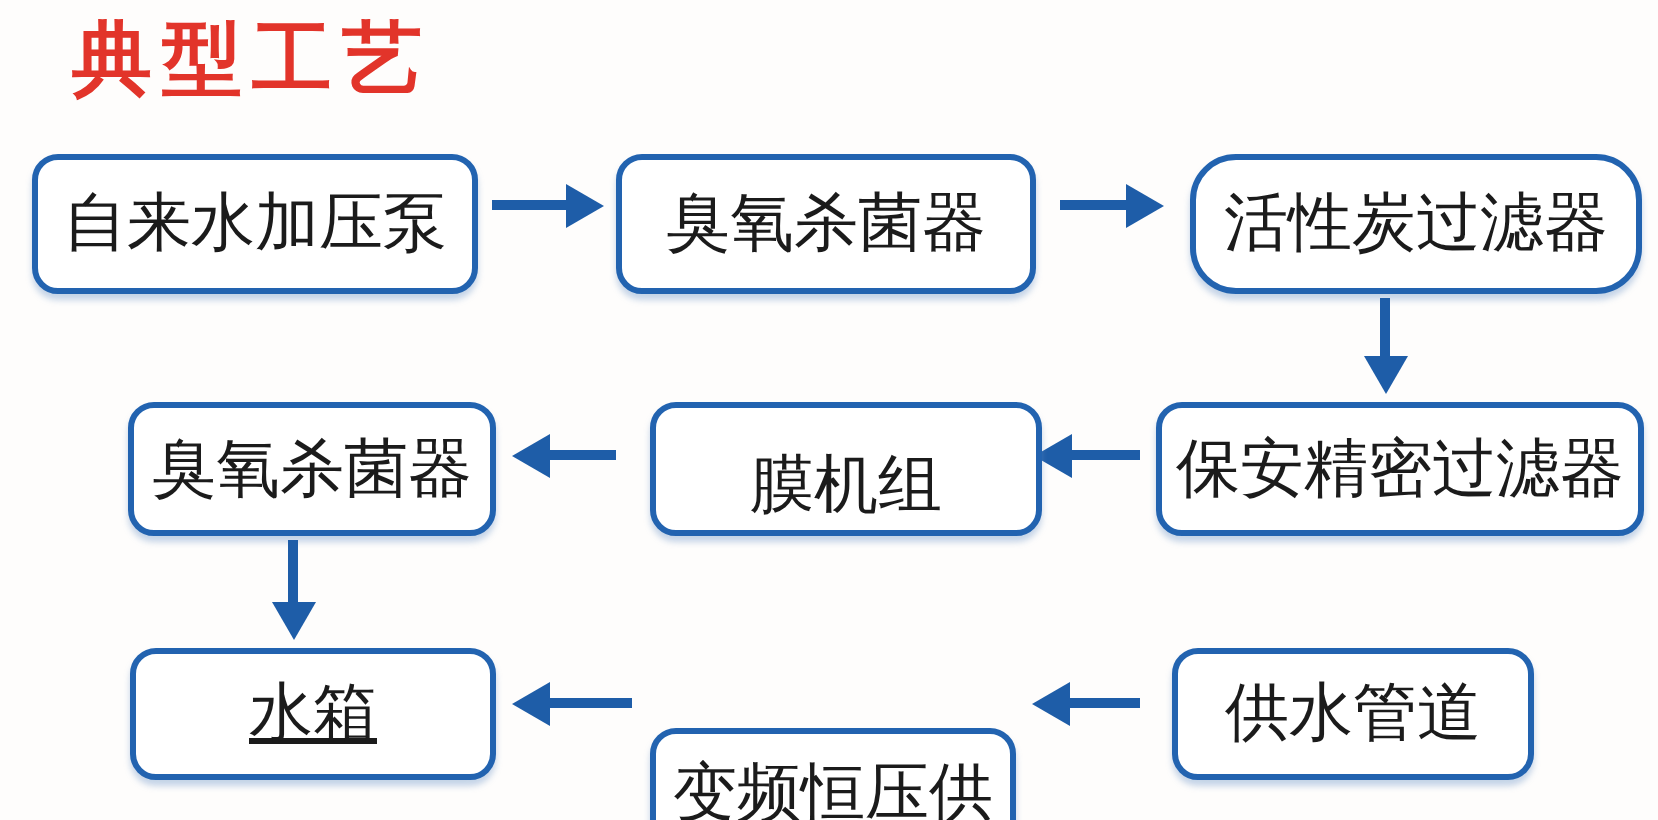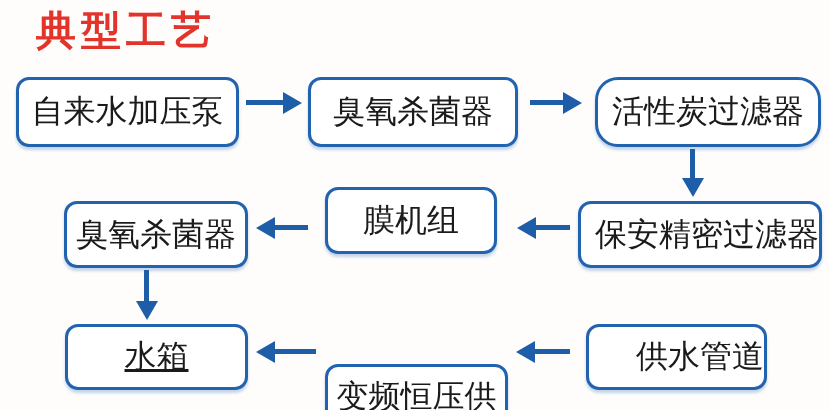--- a/index.html
+++ b/index.html
@@ -45,27 +45,27 @@
     font-size: 32px;
     color: var(--box-text);
     white-space: nowrap;
   }
 
   
   .n0 { left: 16px;  top: 77px;  width: 223px; height: 70px; }
   .n1 { left: 308px; top: 77px;  width: 210px; height: 70px; }
   .n2 { left: 595px; top: 77px;  width: 226px; height: 70px; border-radius: 23px; }
   
-  .n3 { left: 578px; top: 201px; width: 244px; height: 67px; justify-content: flex-end; }
-  .n4 { left: 325px; top: 187px; width: 172px; height: 67px; }
+  .n3 { left: 578px; top: 201px; width: 244px; height: 67px; }
+  .n4 { left: 325px; top: 201px; width: 196px; height: 67px; align-items: flex-end; }
   .n5 { left: 64px;  top: 201px; width: 184px; height: 67px; }
   
   .n6 { left: 65px;  top: 324px; width: 183px; height: 66px; text-decoration: underline; }
   .n7 { left: 325px; top: 324px; width: 183px; height: 66px; margin-top: 40px; }
-  .n8 { left: 586px; top: 324px; width: 181px; height: 66px; justify-content: flex-end; }
+  .n8 { left: 586px; top: 324px; width: 181px; height: 66px; }
 
   
   .arr { position: absolute; }
   .arr .shaft { position: absolute; background: var(--arrow); }
   .arr .head  { position: absolute; width: 0; height: 0; }
 
   .arr.right { height: 22px; }
   .arr.right .shaft { left: 0; right: 15px; top: 8px; height: 5px; }
   .arr.right .head  { right: 0; top: 0;
     border-top: 11px solid transparent; border-bottom: 11px solid transparent;

